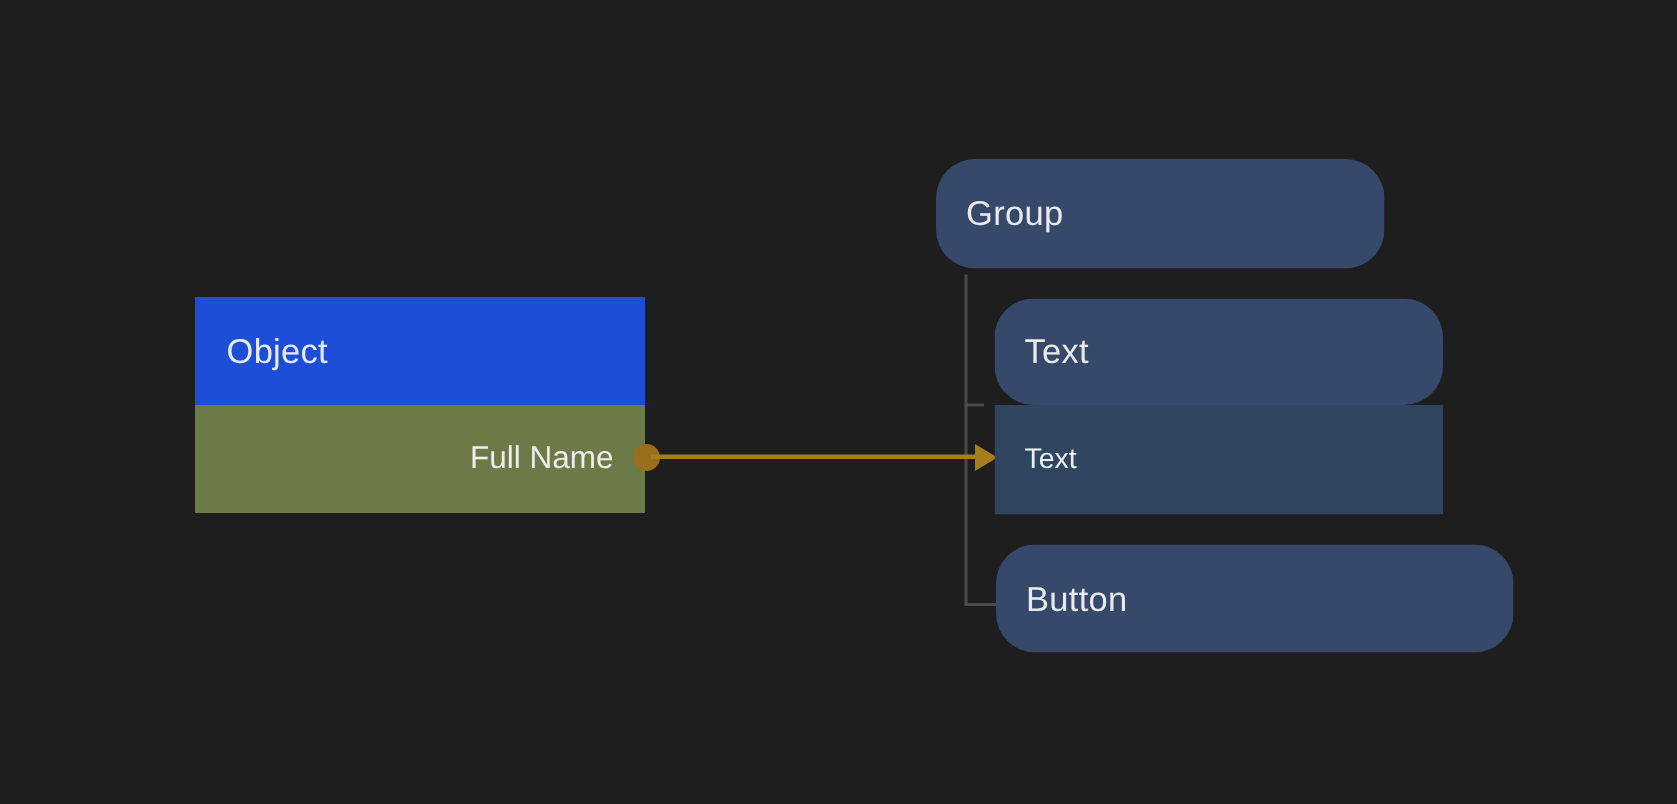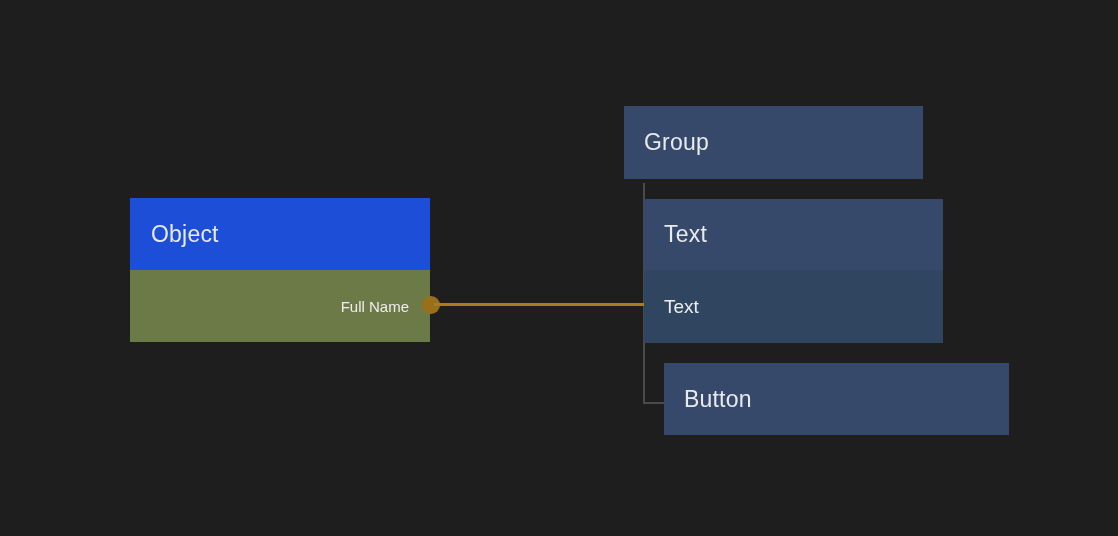--- a/index.html
+++ b/index.html
@@ -41,30 +41,31 @@
   }
 
   
   .node-green .node-header {
     background: #1d4ed8;
     font-size: 23px;
     padding-left: 21px;
   }
   .node-green .node-row {
     background: #6b7a46;
-    font-size: 15px;
+    font-size: 21px;
     padding-right: 21px;
     justify-content: flex-end;
   }
 
   
   .node-blue .node-header {
     background: #36496a;
     font-size: 23px;
     padding-left: 20px;
+    border-radius: 26px;
   }
   .node-blue .node-row {
     background: #2f4560;
     font-size: 19px;
     padding-left: 20px;
     justify-content: flex-start;
   }
 
   
   .port-dot {
@@ -113,21 +114,21 @@
 
   <div class="edge-line" style="left:434px; top:303px; width:216px; height:3px;"></div>
   <div class="edge-arrow" style="left:650px; top:296px;"></div>
 
   <div class="node node-blue" style="left:624px; top:106px; width:299px; height:73px;">
     <div class="node-header" style="height:73px;">
       <span>Group</span>
     </div>
   </div>
 
-  <div class="node node-blue" style="left:644px; top:199px; width:299px; height:144px;">
+  <div class="node node-blue" style="left:663px; top:199px; width:299px; height:144px;">
     <div class="node-header" style="height:71px;">
       <span>Text</span>
     </div>
     <div class="node-row" style="height:73px;">
       <span>Text</span>
     </div>
   </div>
 
   <div class="node node-blue" style="left:664px; top:363px; width:345px; height:72px;">
     <div class="node-header" style="height:72px;">

